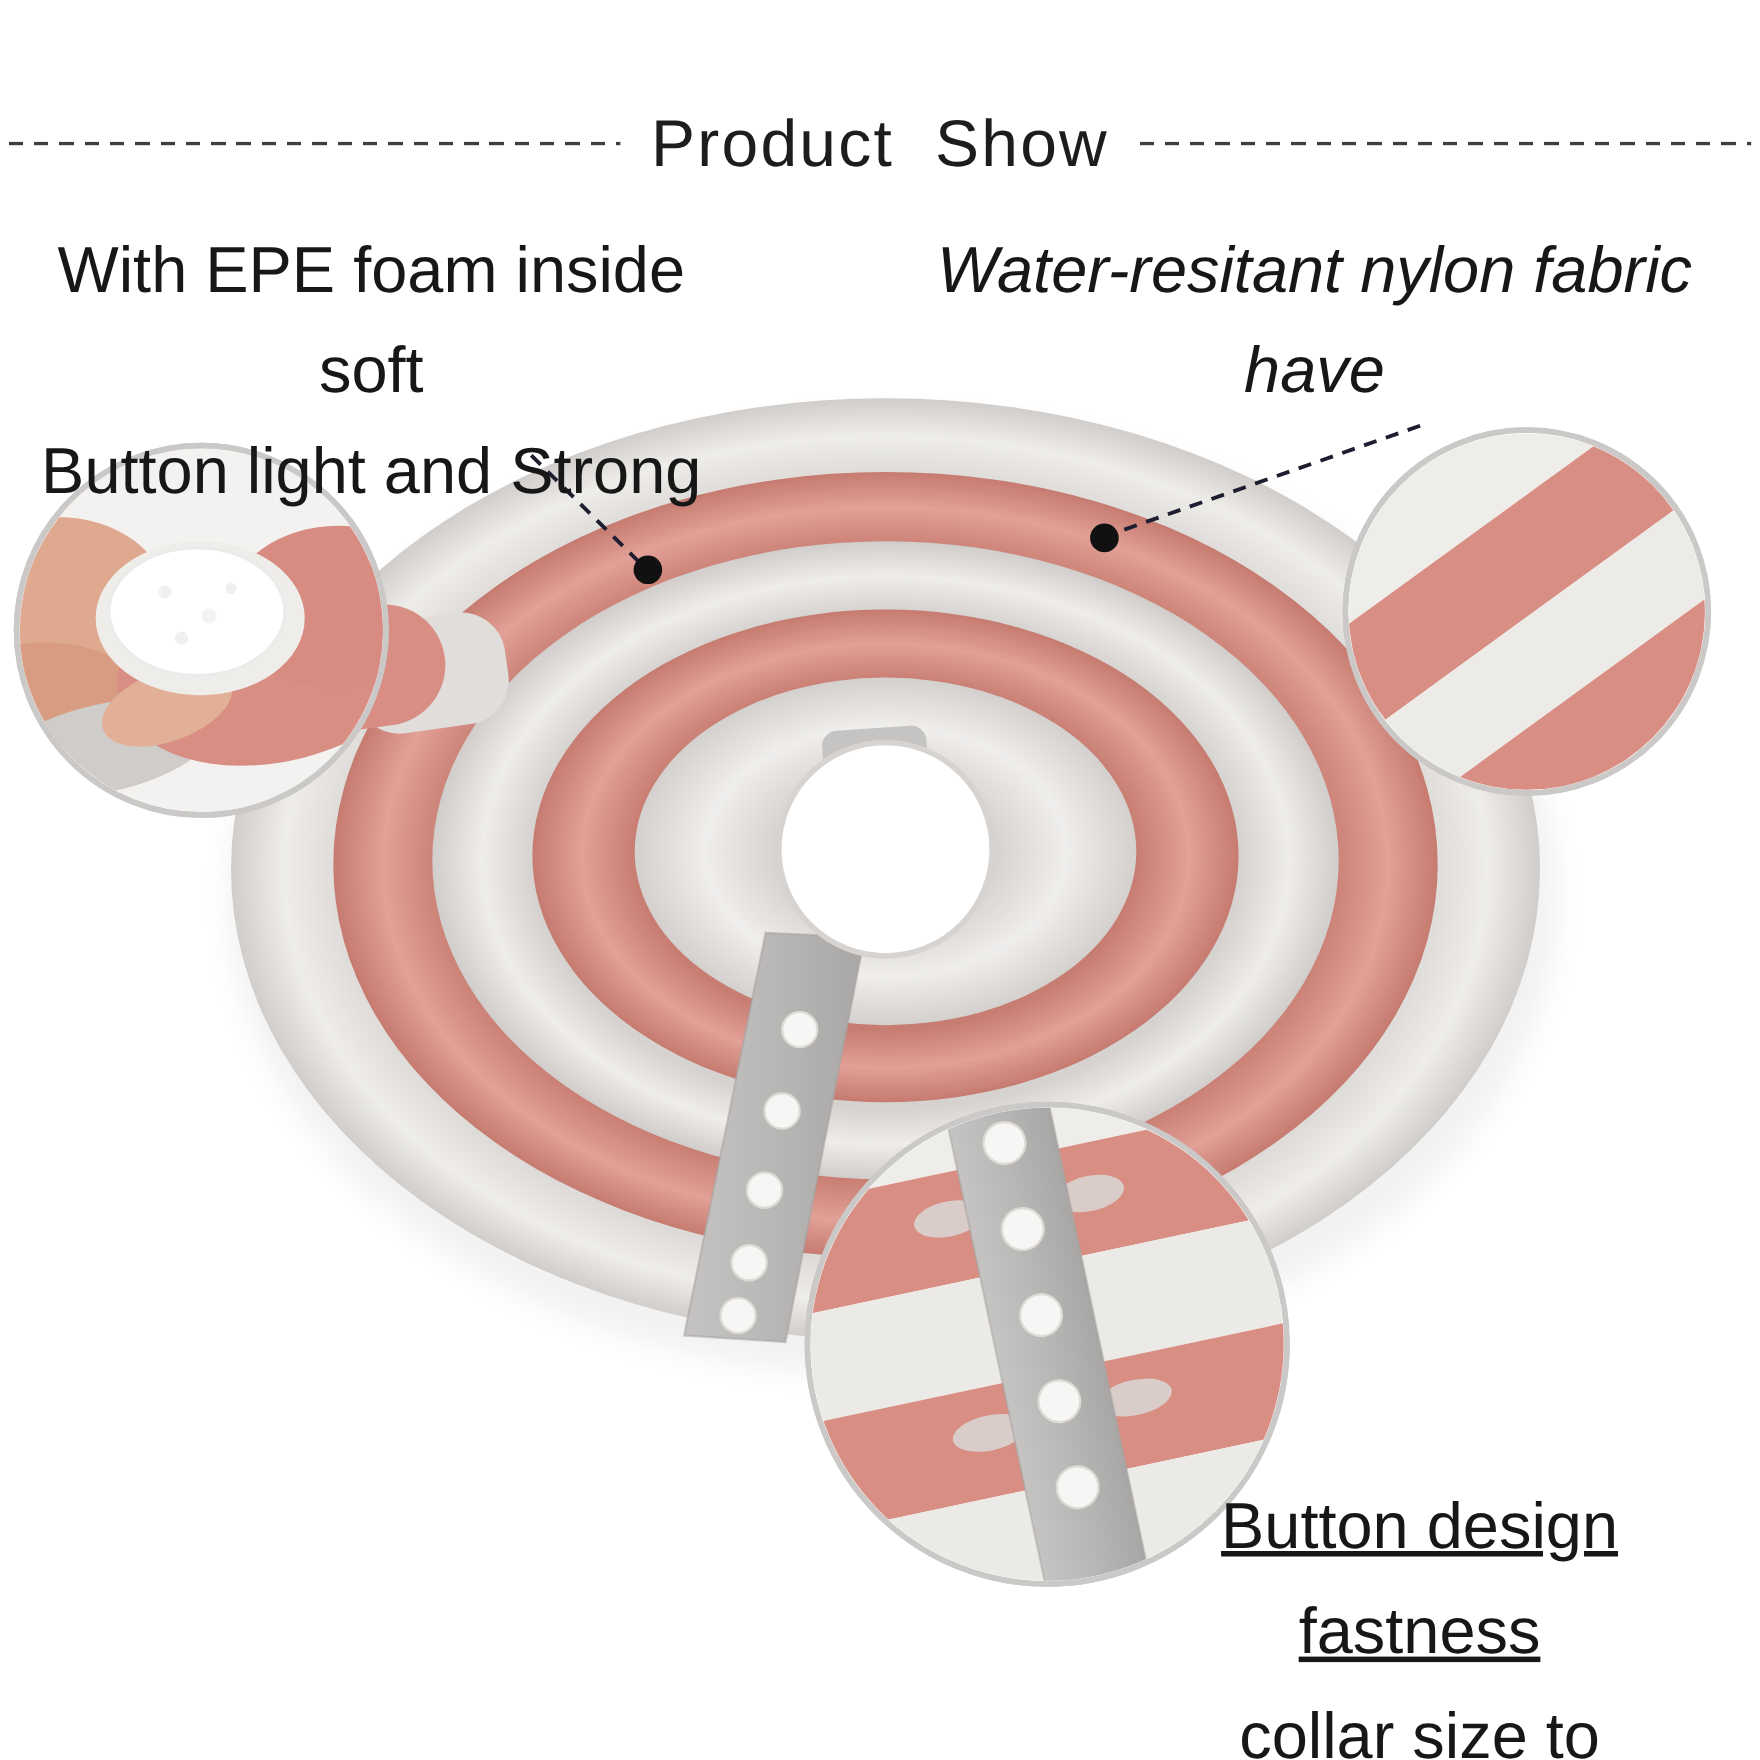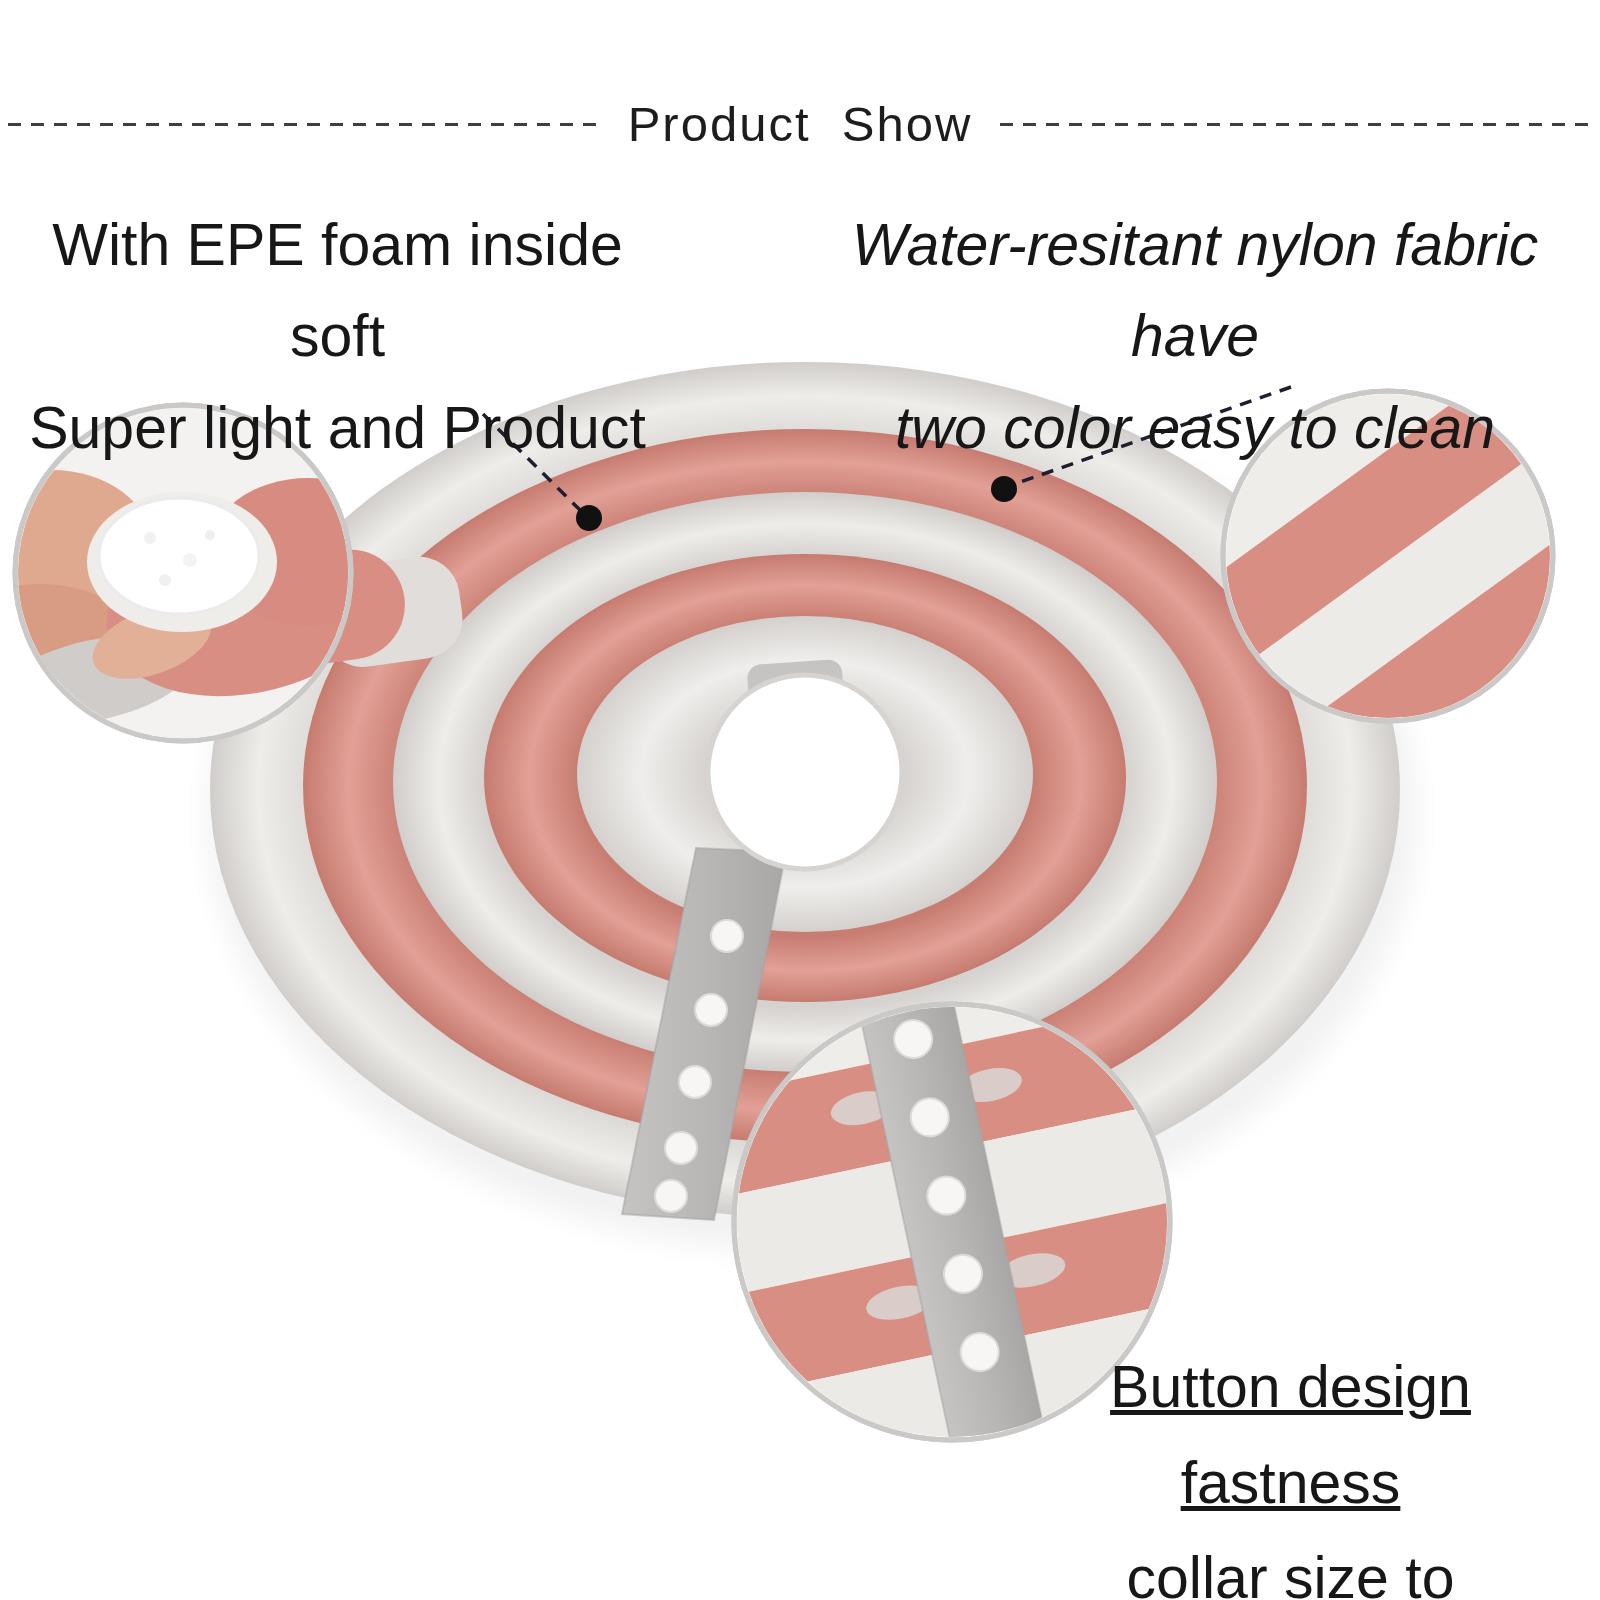--- a/index.html
+++ b/index.html
@@ -10,21 +10,21 @@
   .graphic-layer{position:absolute;left:0;top:0;width:1600px;height:1600px;}
   .title-row{
     position:absolute;left:0;right:0;top:96px;display:flex;align-items:center;
     gap:28px;padding:0 8px;z-index:5;
   }
   .title-dash{
     flex:1;height:3px;
     background:repeating-linear-gradient(90deg,#3f3f3f 0 13px,transparent 13px 23px);
   }
   .page-title{
-    font-size:49px;font-weight:400;color:#1d1d1d;white-space:pre;letter-spacing:2px;
+    font-size:60px;font-weight:400;color:#1d1d1d;white-space:pre;letter-spacing:2px;
   }
   .annotation{
     position:absolute;text-align:center;font-size:59px;line-height:1.55;
     color:#171717;z-index:5;
   }
   .annotation-foam{left:25px;top:200px;width:625px;}
   .annotation-fabric{left:840px;top:200px;width:710px;font-style:italic;}
   .annotation-buttons{left:1018px;top:1340px;width:545px;line-height:1.62;text-decoration:underline;}
 </style>
 </head>
@@ -170,24 +170,23 @@
 </svg>
 
 <div class="title-row">
   <div class="title-dash"></div>
   <div class="page-title">Product  Show</div>
   <div class="title-dash"></div>
 </div>
 
 <div class="annotation annotation-foam">
   <div>With EPE foam inside soft</div>
-  <div>Super light and Product</div>
+  <div>Button light and Strong</div>
 </div>
 
 <div class="annotation annotation-fabric">
   <div>Water-resitant nylon fabric have</div>
-  <div>two color easy to clean</div>
 </div>
 
 <div class="annotation annotation-buttons">
   <div>Button design fastness</div>
   <div>collar size to adjustable</div>
 </div>
 
 </body></html>

